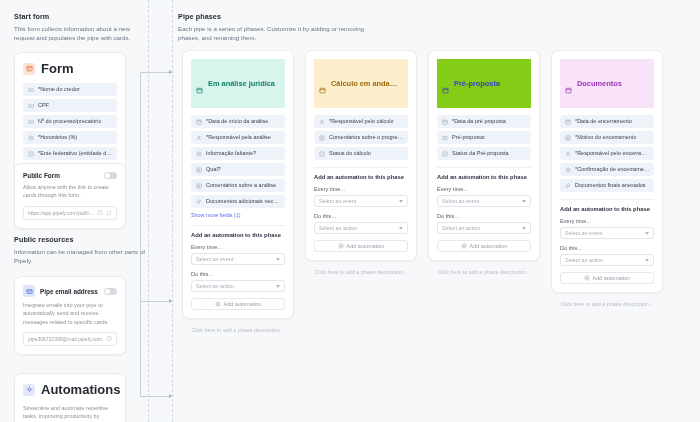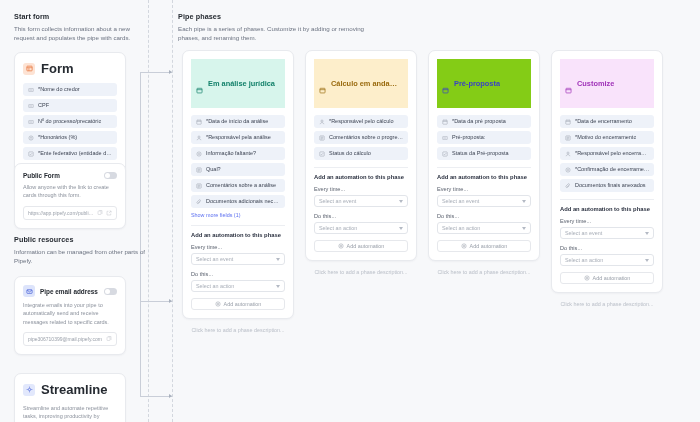--- a/index.html
+++ b/index.html
@@ -258,21 +258,21 @@
   </div>
 
   <div class="card auto-card">
     <div class="card-head">
       <span class="ic-sq" style="background:#e2e8fc">
         <svg width="7" height="7" viewBox="0 0 12 12">
             <circle cx="6" cy="6" r="2" fill="none" stroke="#4660d8" stroke-width="1.2"></circle>
             <path d="M6 1.2v1.6M6 9.2v1.6M1.2 6h1.6M9.2 6h1.6" stroke="#4660d8" stroke-width="1.2"></path>
           </svg>
       </span>
-      <span class="card-head-title">Streamline</span>
+      <span class="card-head-title">Automations</span>
     </div>
     <div class="tg-desc" style="margin-top:0">Streamline and automate repetitive tasks, improving productivity by reducing manual effort.</div>
   </div>
 
   <div class="phases-wrap">
     <div class="sect-title">Pipe phases</div>
     <div class="sect-sub" style="width:195px">Each pipe is a series of phases. Customize it by adding or removing phases, and renaming them.</div>
   </div>
 
   <div class="phase-cols" id="phase-cols">
@@ -487,21 +487,21 @@
         </div>
         <div class="phase-desc">Click here to add a phase description...</div>
       </div>
       <div class="phase-col">
         <div class="phase-card">
           <div class="phase-head" style="background: rgb(249, 227, 251);">
             <span class="phase-ic"><svg width="7" height="7" viewBox="0 0 12 12" fill="none" stroke="#a033b8" stroke-width="1.2">
                 <rect x="1.6" y="2.2" width="8.8" height="8" rx="1.2"></rect>
                 <line x1="1.6" y1="4.6" x2="10.4" y2="4.6"></line>
               </svg></span>
-            <span class="phase-name" style="color:#a033b8">Customize</span>
+            <span class="phase-name" style="color:#a033b8">Documentos</span>
           </div>
           <div class="fieldrow">
             <span class="fic">
               <svg width="6" height="6" viewBox="0 0 12 12" stroke="#6b7280" fill="none" stroke-width="1.1">
                 <rect x="1.6" y="2.4" width="8.8" height="8" rx="1"></rect>
                 <line x1="1.6" y1="4.8" x2="10.4" y2="4.8"></line>
                 <line x1="3.8" y1="1.2" x2="3.8" y2="3.2"></line>
                 <line x1="8.2" y1="1.2" x2="8.2" y2="3.2"></line>
               </svg>
             </span>

